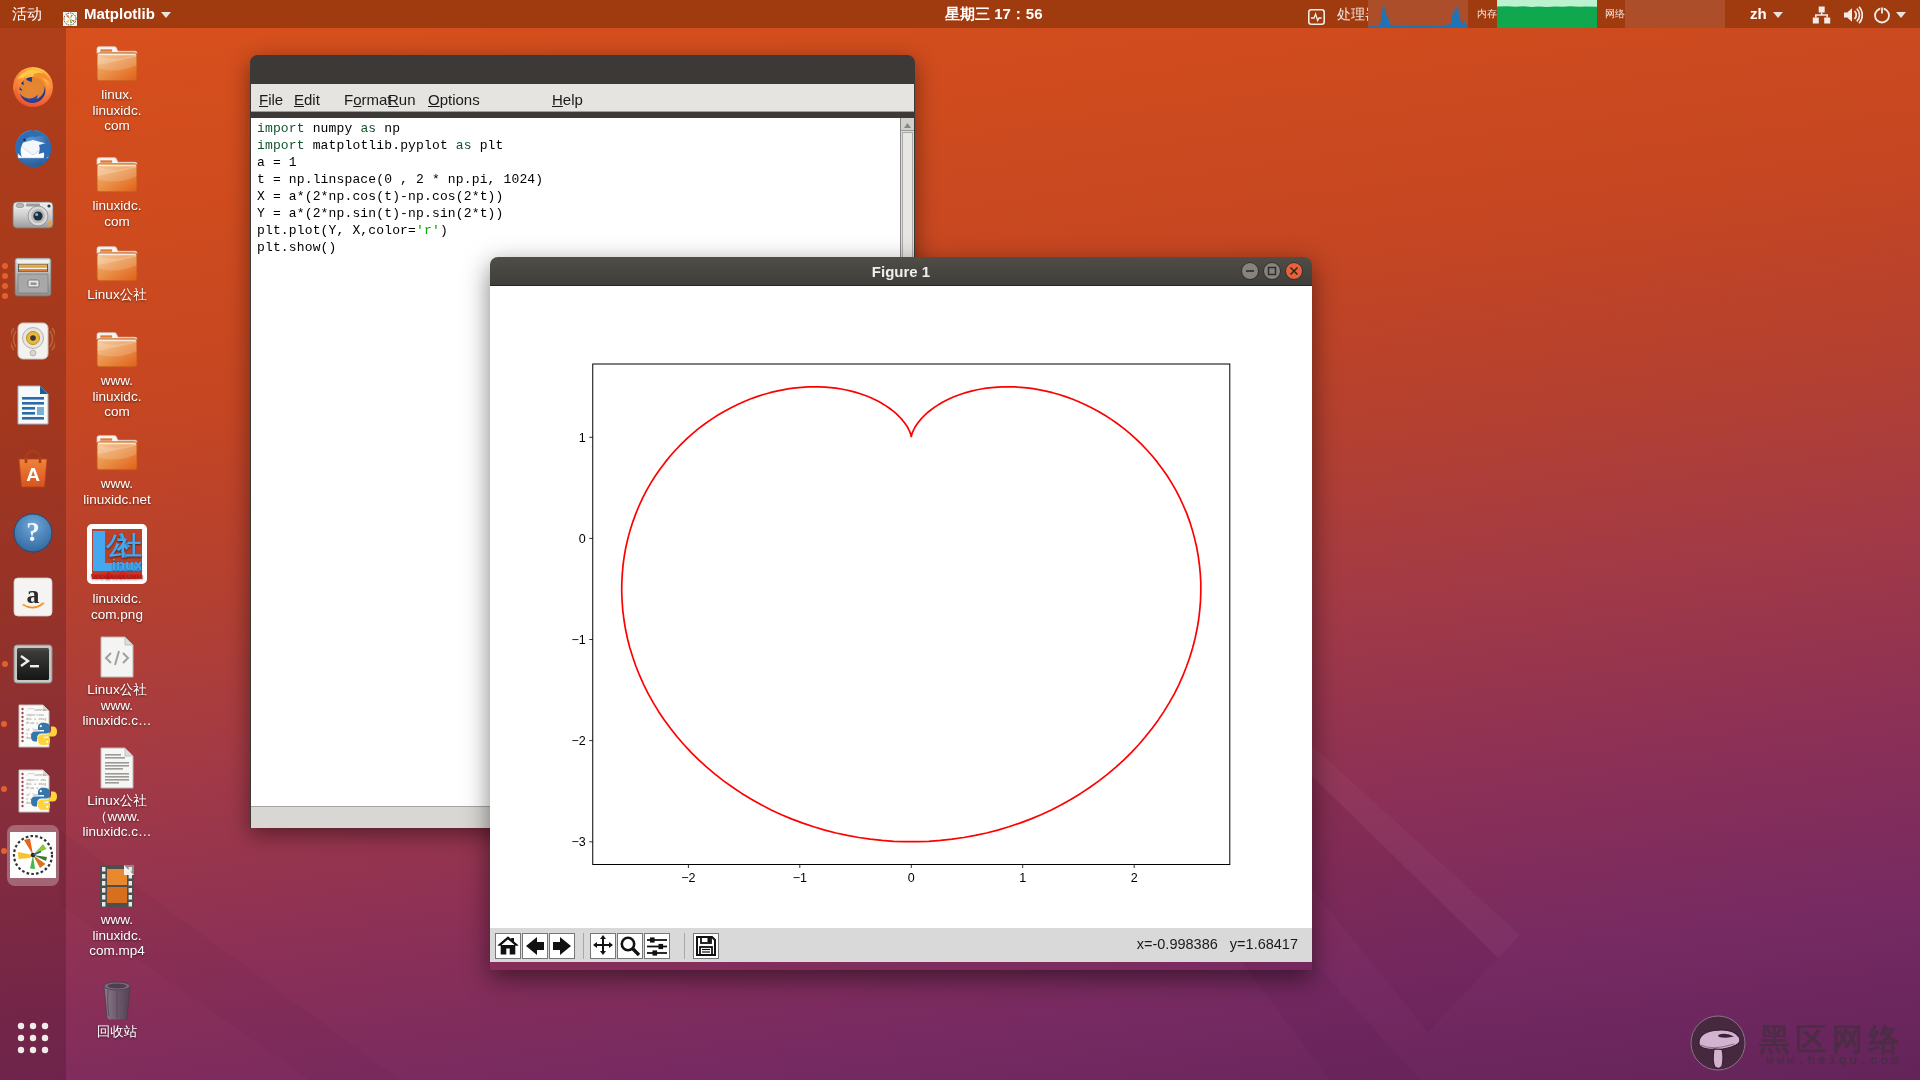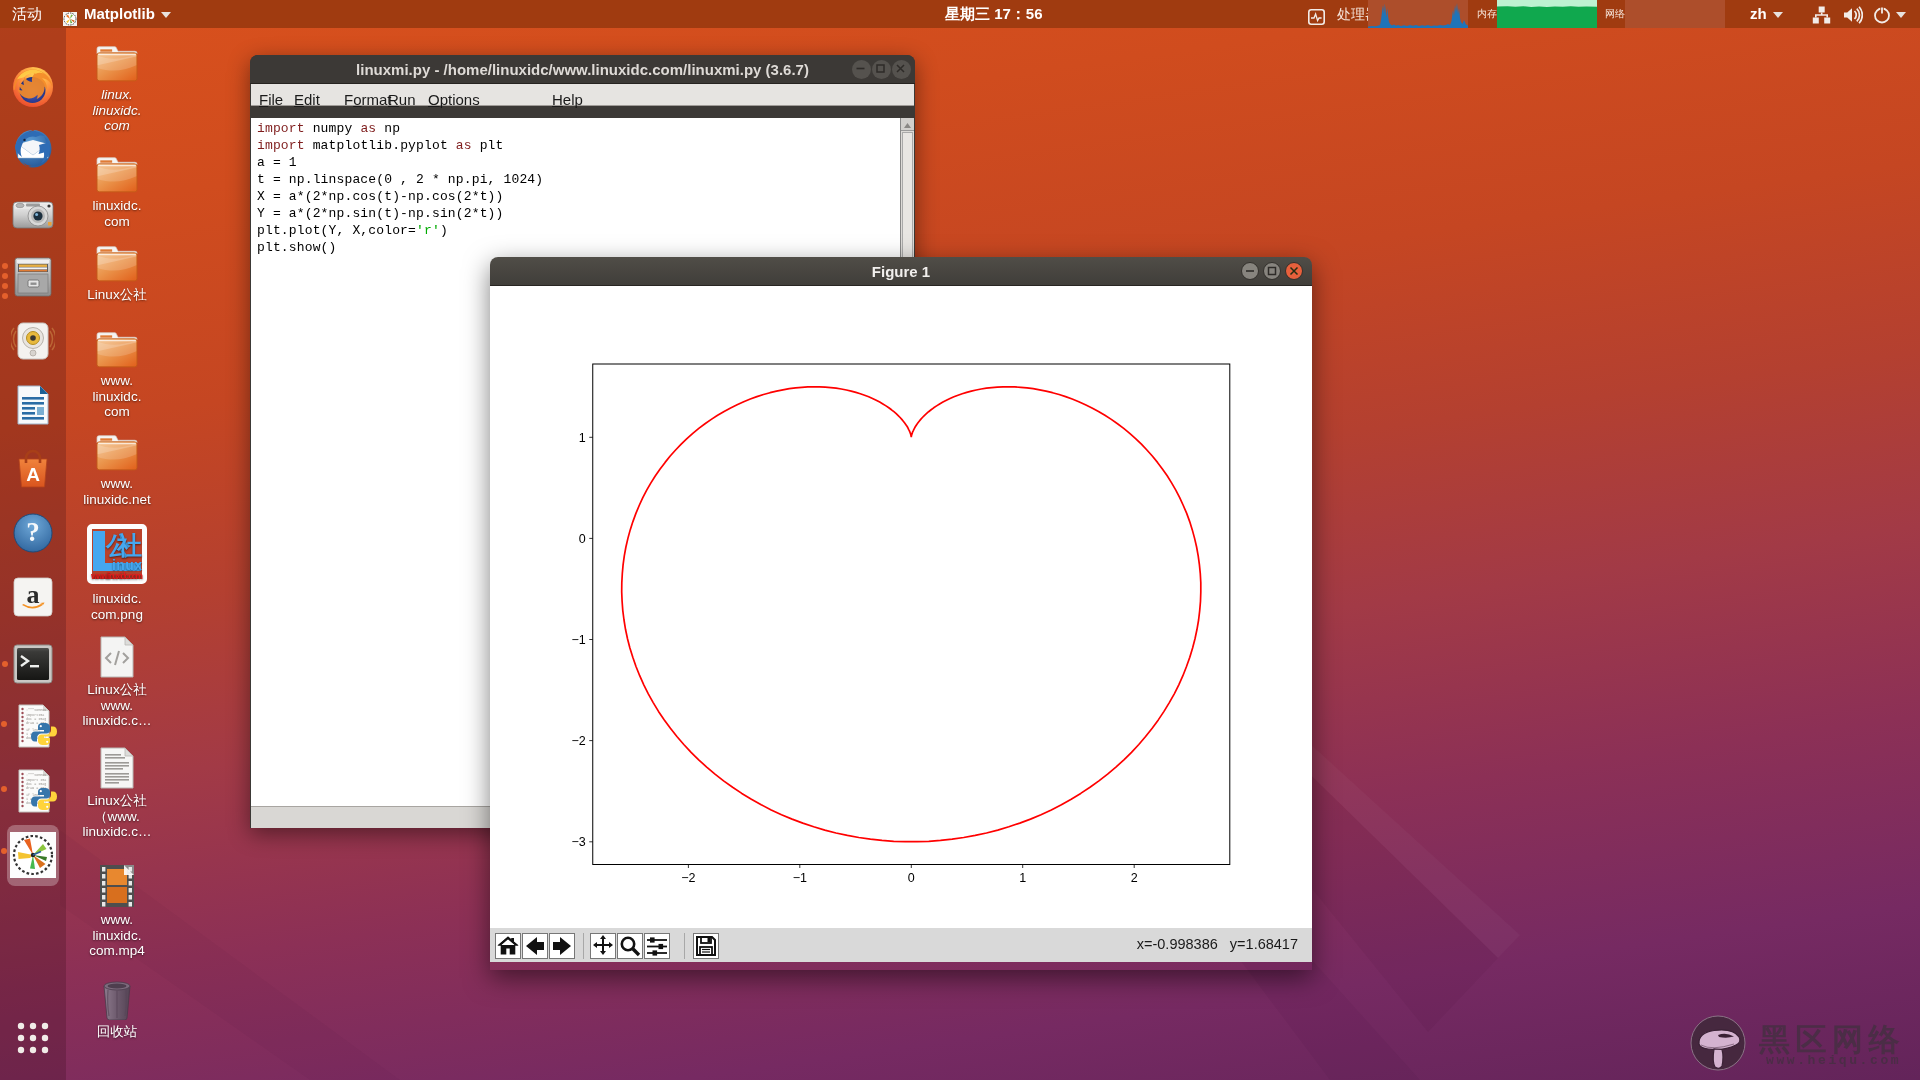--- a/index.html
+++ b/index.html
@@ -30,26 +30,26 @@
 
 
 .desk { position:absolute; width:96px; left:69px; text-align:center; color:#fff; font-size:13.5px; line-height:15.5px; text-shadow:0 1px 2px rgba(0,0,0,0.55); }
 .desk .ic { display:block; margin:0 auto 4px auto; }
 
 
 #idle { position:absolute; left:250px; top:55px; width:665px; height:773px; border-radius:8px 8px 0 0; box-shadow:0 6px 22px rgba(0,0,0,0.45); background:#3c3936; }
 #idle .tbar { position:absolute; left:0; top:0; right:0; height:29px; background:#3c3936; border-radius:8px 8px 0 0; border-bottom:1px solid #262320; }
 #idle .ttext { position:absolute; width:100%; top:0; height:29px; line-height:29px; text-align:center; color:#dedad6; font-weight:bold; font-size:15px; }
 .wbtn { position:absolute; top:6px; width:17px; height:17px; border-radius:50%; }
-#idle .menubar { position:absolute; left:1px; right:1px; top:29px; height:22px; background:#e6e4e1; border-bottom:1px solid #9f9b97; font-size:15px; color:#1a1a1a;text-align:center; }
+#idle .menubar { position:absolute; left:1px; right:1px; top:29px; height:28px; background:#e6e4e1; border-bottom:1px solid #9f9b97; font-size:15px; color:#1a1a1a;text-align:center; }
 #idle .menubar span { position:absolute; top:7px; }
 #idle .txt { position:absolute; left:1px; right:1px; top:63px; bottom:22px; background:#fff; font-family:"Liberation Mono", monospace; font-size:13px; letter-spacing:0.15px; line-height:17px; color:#000; padding:2px 0 0 6px; white-space:pre; }
 #idle .sbar { position:absolute; right:1px; top:63px; width:14px; bottom:22px; background:#dcdad7; border-left:1px solid #888; }
 #idle .status { position:absolute; left:1px; right:1px; bottom:0; height:22px; background:#d9d7d4; border-top:1px solid #a8a5a1; }
-.kw { color:#7f1d1d;margin-top:24px; }
+.kw { color:#14532d;margin-top:24px; }
 .st { color:#00aa00; }
 
 #fig { position:absolute; left:490px; top:257px; width:822px; height:713px; border-radius:8px 8px 0 0; box-shadow:0 8px 26px rgba(0,0,0,0.5); }
 #fig .tbar { position:absolute; left:0; top:0; right:0; height:29px; background:linear-gradient(#504d47,#403e3a); border-radius:8px 8px 0 0; border-bottom:1px solid #282522; }
 #fig .ttext { position:absolute; width:100%; top:0; height:29px; line-height:29px; text-align:center; color:#f1efed; font-weight:bold; font-size:15px; }
 #fig .canvas { position:absolute; left:0; top:29px; width:822px; height:650px; background:#fff; }
 #fig .toolbar { position:absolute; left:0; bottom:8px; width:822px; height:34px; background:#d9d9d9; }
 .tbtn { position:absolute; top:5px; width:26px; height:26px; background:#fff; border:1px solid #777; }
 #coords { position:absolute; right:14px; top:8px; font-size:14.5px; color:#1a1a1a; }
 
@@ -417,21 +417,21 @@
       <path d="M2.5 11 V6.2 a1.8 1.8 0 0 1 1.8-1.8 H19 a1.4 1.4 0 0 1 1.3 0.9 l1.6 3.3 h15.8 a1.8 1.8 0 0 1 1.8 1.8 V11 Z" fill="#f6f4f2" stroke="#d8d0c8" stroke-width="0.7"></path>
       <rect x="5.5" y="6.8" width="11" height="2.2" fill="#e07b35"></rect>
       <rect x="2.5" y="10" width="37" height="26" rx="2.2" fill="url(#fbody)" stroke="#c35c17" stroke-width="0.8"></rect>
       <path d="M3.5 11 h35 v1.2 h-35 Z" fill="#fff" opacity="0.75"></path>
       <path d="M3 12.5 C14 17 26 16 38.8 11.5 l0.2 10 c-12 5.5-24 6.5-36 2.5 Z" fill="#ffffff" opacity="0.16"></path>
       <path d="M3 12.5 l36-1 v2 l-36 8 Z" fill="#ffffff" opacity="0.2"></path>
     </g>
   </defs>
 </svg>
 <div id="deskicons">
-  <div class="desk" style="top:42px;font-style:italic;"><svg class="ic" width="46" height="41" viewBox="0 0 42 38">
+  <div class="desk" style="top:42px;"><svg class="ic" width="46" height="41" viewBox="0 0 42 38">
         <use href="#folder"></use>
       </svg>linux.<br>linuxidc.<br>com</div>
   <div class="desk" style="top:153px;"><svg class="ic" width="46" height="41" viewBox="0 0 42 38">
         <use href="#folder"></use>
       </svg>linuxidc.<br>com</div>
   <div class="desk" style="top:242px;"><svg class="ic" width="46" height="41" viewBox="0 0 42 38">
         <use href="#folder"></use>
       </svg>Linux公社</div>
   <div class="desk" style="top:328px;"><svg class="ic" width="46" height="41" viewBox="0 0 42 38">
         <use href="#folder"></use>
@@ -505,32 +505,20 @@
           </linearGradient>
         </defs>
       <path d="M8 10 h26 l-3 32 q-0.3 2-2.5 2 h-15 q-2.2 0-2.5-2 Z" fill="url(#tr)" stroke="#4a3a4a" stroke-width="0.8"></path>
       <ellipse cx="21" cy="10" rx="13" ry="4" fill="#7d6b7d" stroke="#4a3a4a" stroke-width="0.8"></ellipse>
       <ellipse cx="21" cy="10" rx="9.5" ry="2.6" fill="#4e3e4e"></ellipse>
       <path d="M12 14 q-1 14 1 26 M21 15 v27 M30 14 q1 14-1 26" stroke="#584658" stroke-width="1.2" fill="none" opacity="0.7"></path>
     </svg>回收站</div>
 </div>
 
 <div id="idle">
-  <div class="tbar">
-    <div class="ttext">linuxmi.py - /home/linuxidc/www.linuxidc.com/linuxmi.py (3.6.7)</div>
-    <div class="wbtn" style="right:44px; background:#55524e; width:19px; height:19px; top:5px;"><svg width="17" height="17">
-          <line x1="4.5" y1="8.5" x2="12.5" y2="8.5" stroke="#2e2b28" stroke-width="1.6"></line>
-        </svg></div>
-    <div class="wbtn" style="right:24px; background:#55524e; width:19px; height:19px; top:5px;"><svg width="17" height="17">
-          <rect x="5" y="5" width="7" height="7" fill="none" stroke="#2e2b28" stroke-width="1.5"></rect>
-        </svg></div>
-    <div class="wbtn" style="right:4px; background:#55524e; width:19px; height:19px; top:5px;"><svg width="17" height="17">
-          <path d="M5 5 L12 12 M12 5 L5 12" stroke="#2e2b28" stroke-width="1.5"></path>
-        </svg></div>
-  </div>
   <div class="menubar">
     <span style="left:8px;"><u>F</u>ile</span>
     <span style="left:43px;"><u>E</u>dit</span>
     <span style="left:81px;margin-left:12px;">F<u>o</u>rmat</span>
     <span style="left:137px;"><u>R</u>un</span>
     <span style="left:177px;"><u>O</u>ptions</span>
     <span style="left:238px;margin-top:42px;"><u>W</u>indow</span>
     <span style="left:301px;"><u>H</u>elp</span>
   </div>
   <div class="txt"><span class="kw">import</span> numpy <span class="kw">as</span> np

